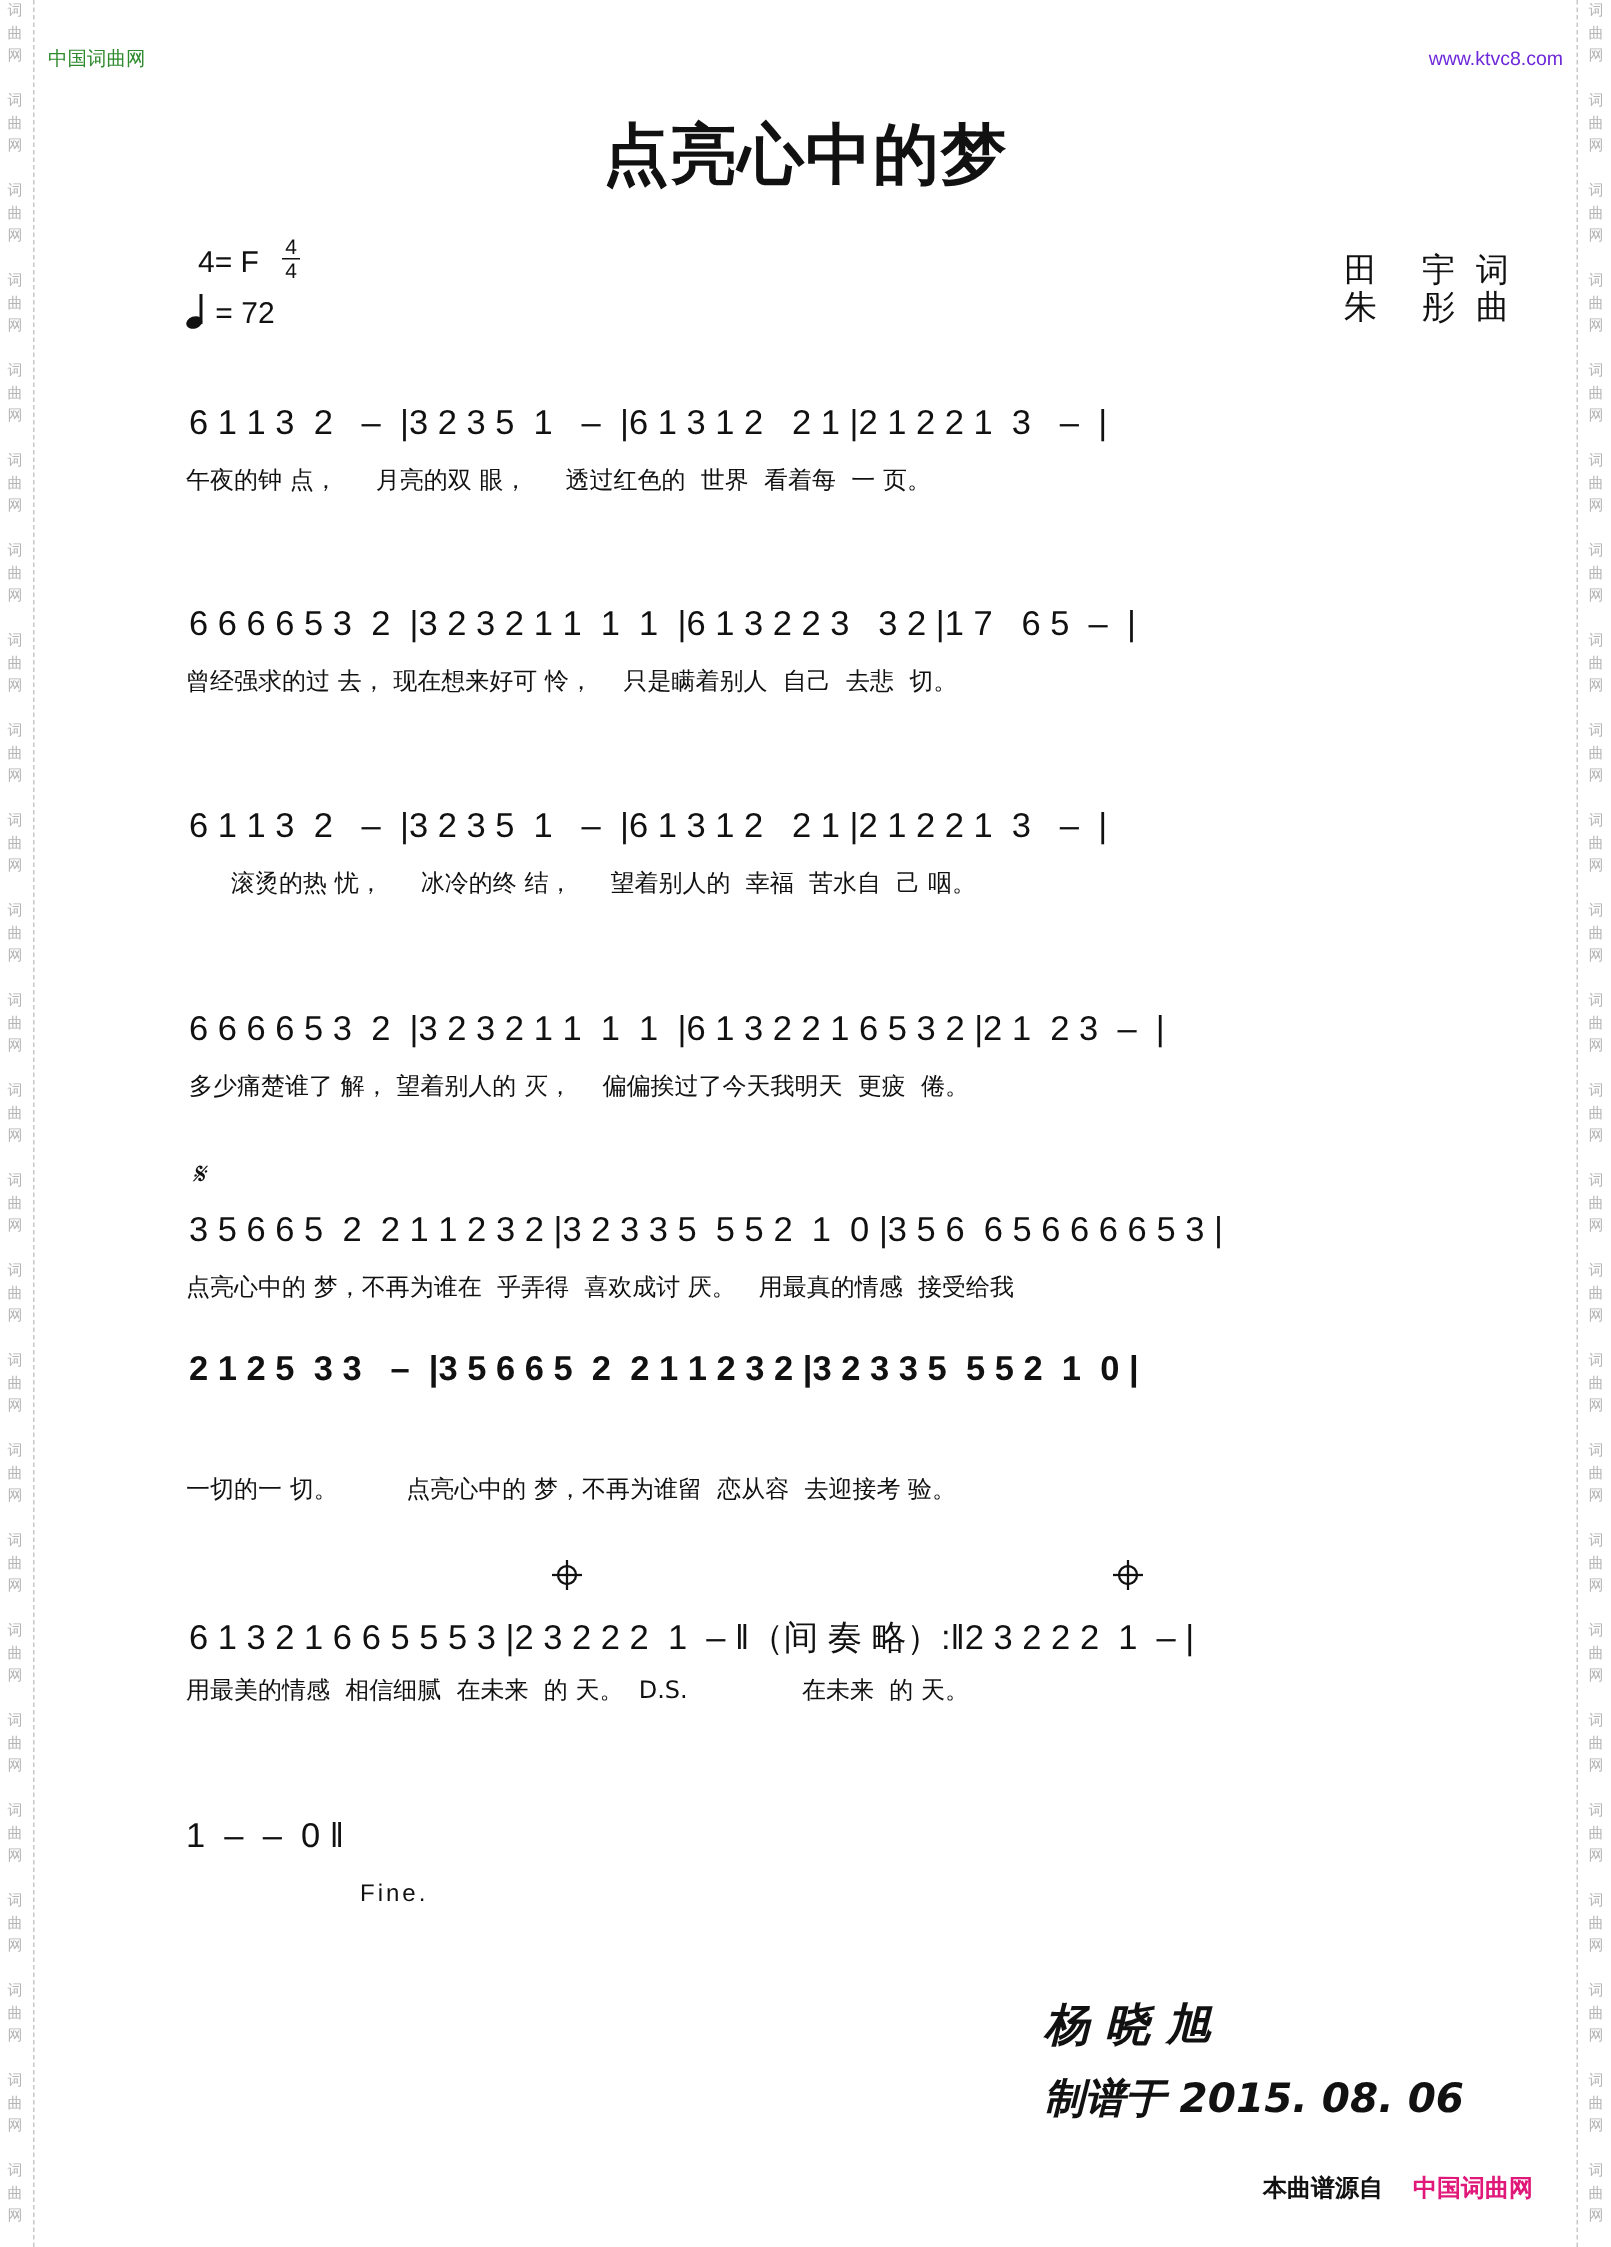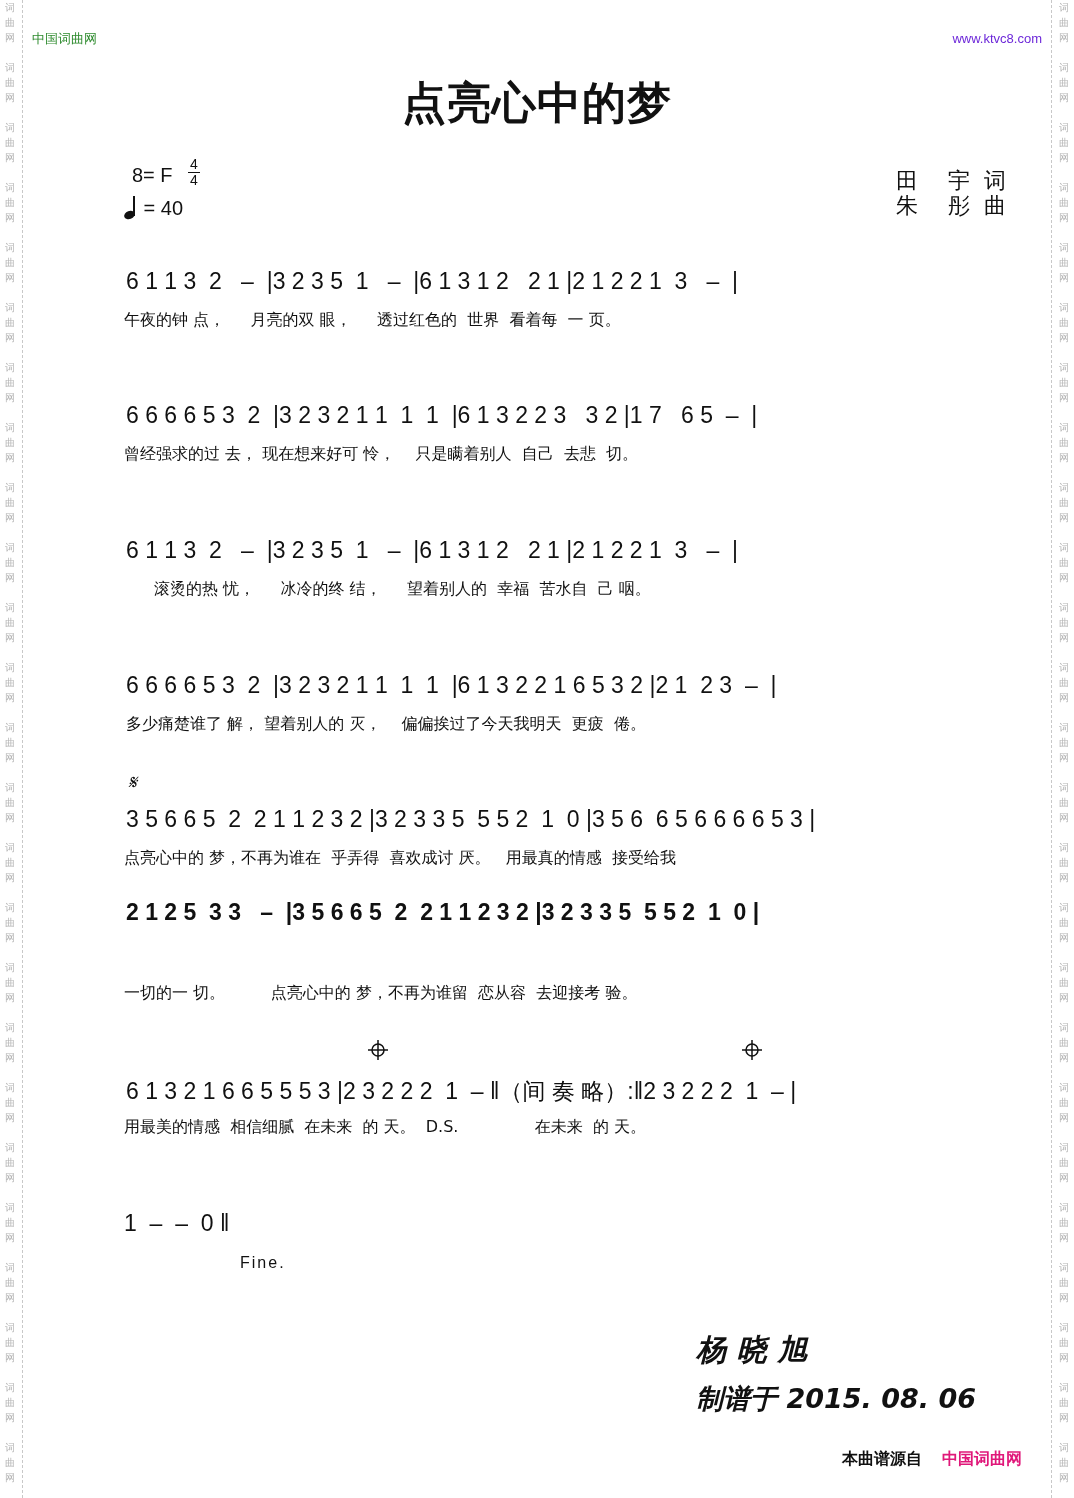--- a/index.html
+++ b/index.html
@@ -87,29 +87,29 @@
     <div class="wm" style="top: 1320px; left: auto; right: 2px; position: absolute;">词<br>曲<br>网</div>
     <div class="wm" style="top: 1380px; left: auto; right: 2px; position: absolute;">词<br>曲<br>网</div>
     <div class="wm" style="top: 1440px; left: auto; right: 2px; position: absolute;">词<br>曲<br>网</div>
   </div>
 
 <div class="site-name">中国词曲网</div>
 <div class="site-url">www.ktvc8.com</div>
 
 <div class="title">点亮心中的梦</div>
 
-<div class="key">8= F</div>
+<div class="key">4= F</div>
 <div class="timesig">
   <div>4</div>
   <div class="bar"></div>
   <div>4</div>
 </div>
 <div class="tempo">
   <span class="qn"><span class="head"></span><span class="stem"></span></span>
-  <span>= 40</span>
+  <span>= 72</span>
 </div>
 
 <div class="credits">
   <div>
     <span style="width:52px">田</span><span style="width:36px">宇</span><span>词</span>
   </div>
   <div>
     <span style="width:52px">朱</span><span style="width:36px">彤</span><span>曲</span>
   </div>
 </div>

